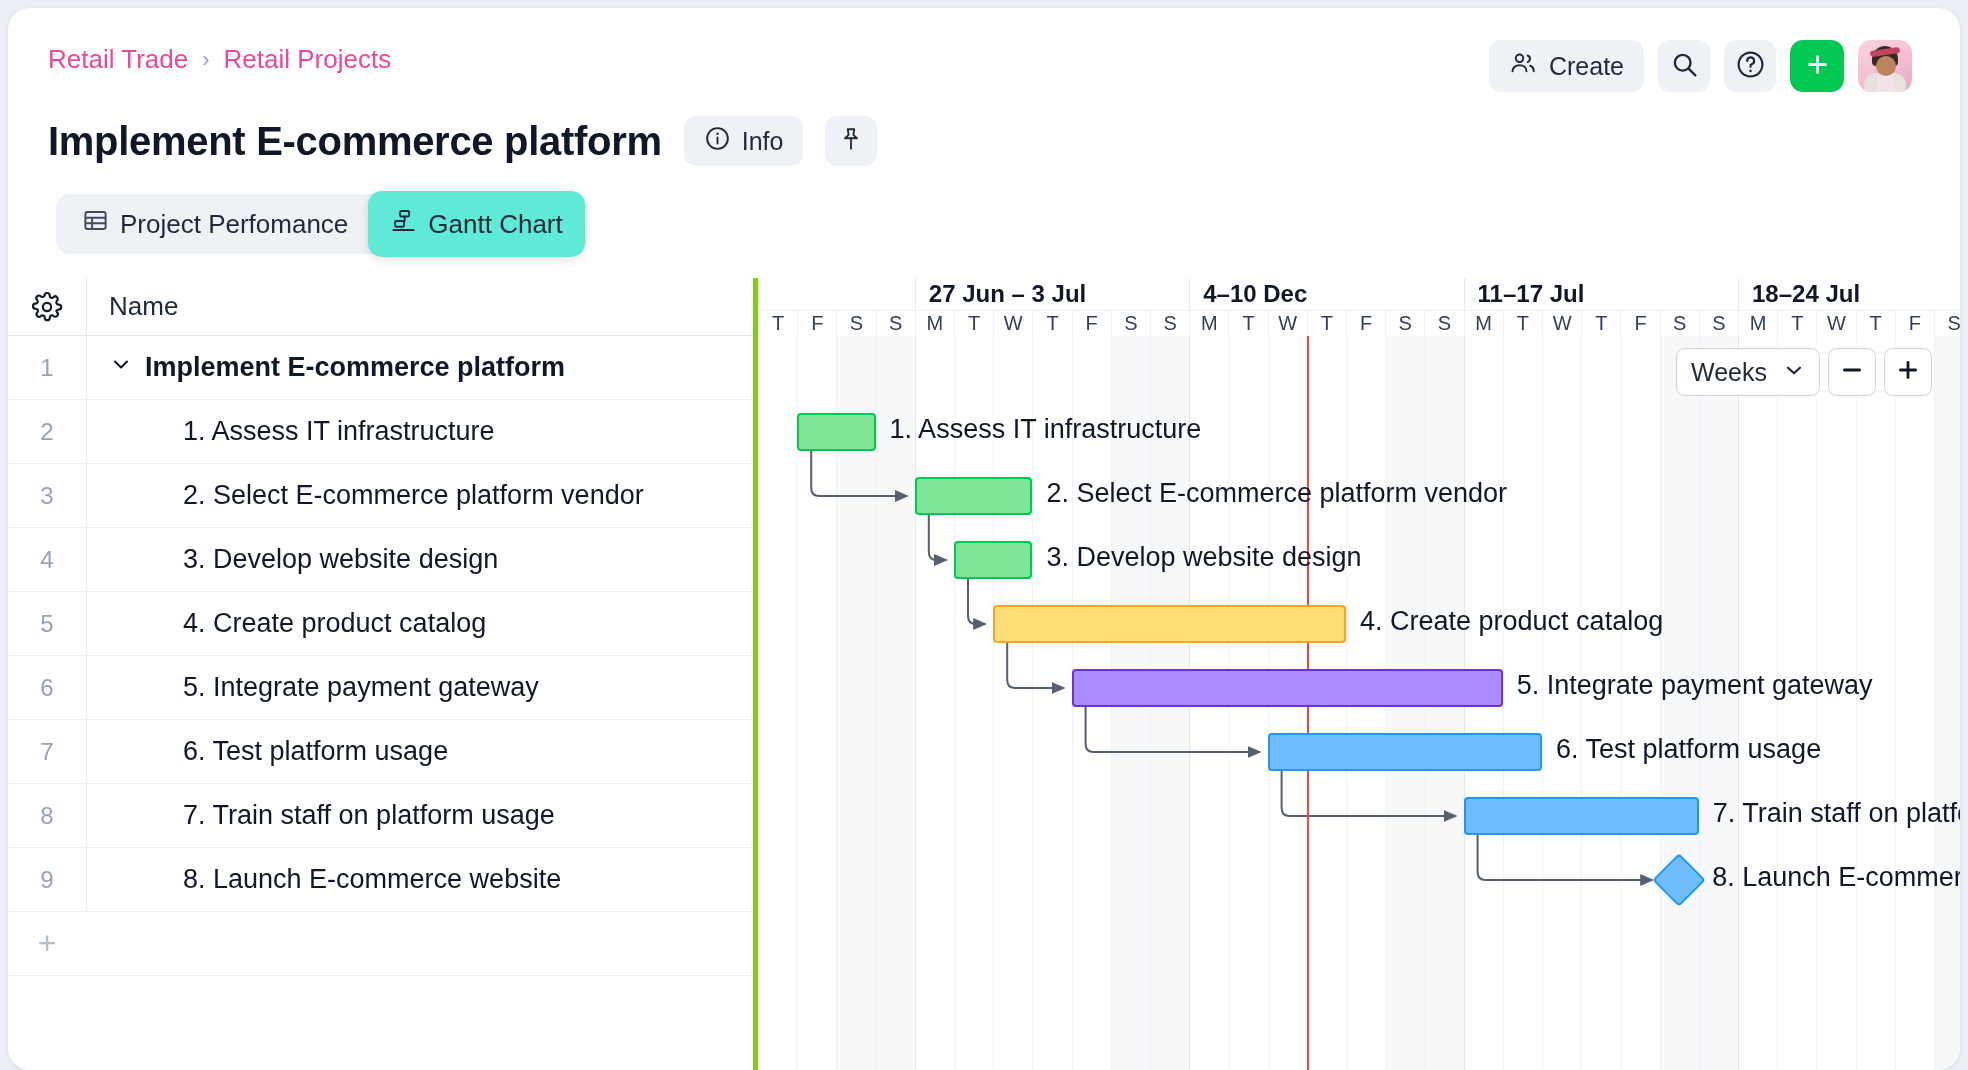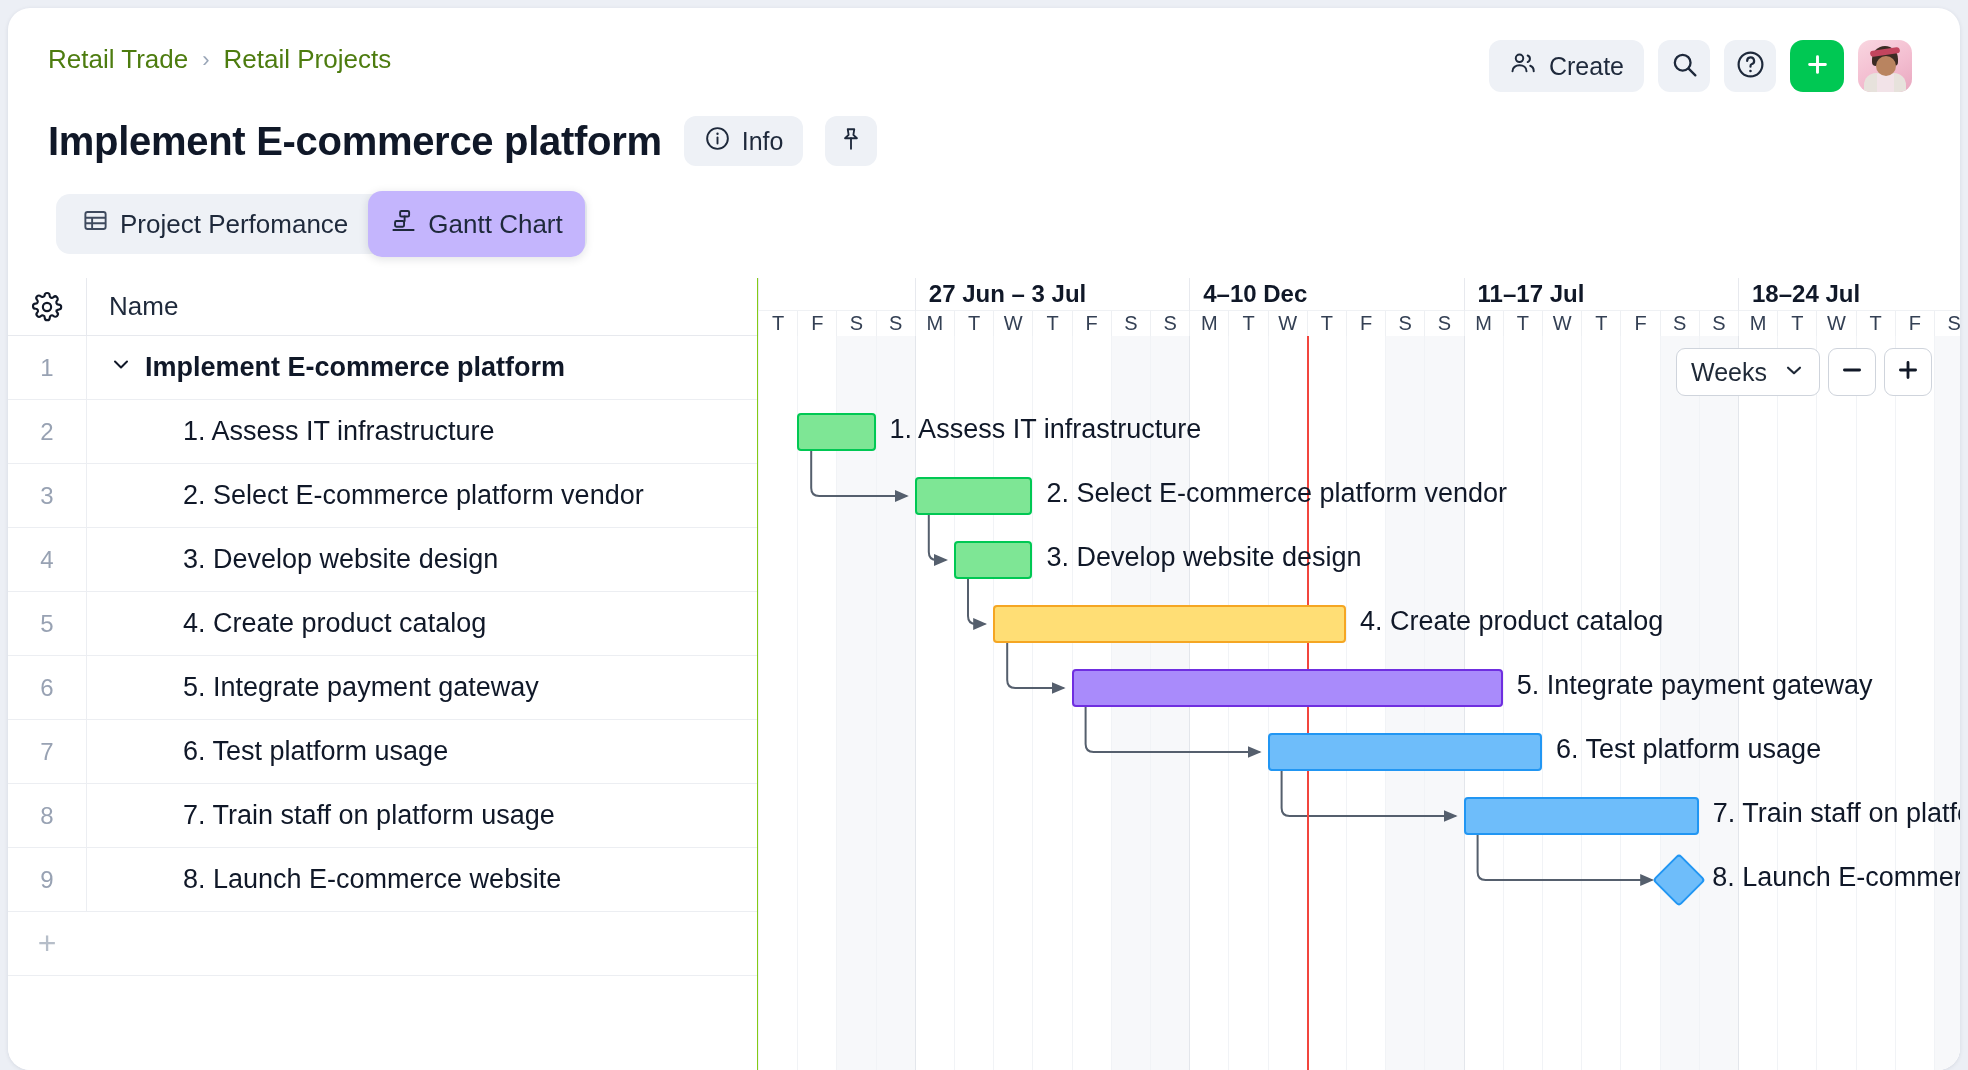--- a/index.html
+++ b/index.html
@@ -22,21 +22,21 @@
   
   .topbar {
     position: absolute; left: 0; top: 0; width: 1952px; height: 100px;
   }
   .breadcrumb {
     position: absolute; left: 40px; top: 36px;
     display: flex; align-items: center; gap: 14px;
     font-size: 26px; color: #64748b; font-weight: 400;
   }
   .bc-sep { color: #9aa6b8; font-size: 22px; }
-  .bc-item { color: #4d7c0f; }
+  .bc-item { color: #ec4899; }
 
   .tb-right {
     position: absolute; right: 48px; top: 32px;
     display: flex; align-items: center; gap: 14px;
   }
   .pill {
     height: 52px; border-radius: 12px; background: #eef1f6;
     display: flex; align-items: center; gap: 12px;
     padding: 0 20px; color: #1e293b; font-size: 25px;
   }
@@ -82,35 +82,35 @@
     position: absolute; left: 48px; top: 186px;
     height: 60px; background: #eef1f6; border-radius: 14px;
     display: flex; align-items: center; padding: 0 4px;
   }
   .tab {
     display: flex; align-items: center; gap: 11px;
     height: 52px; padding: 0 22px; border-radius: 12px;
     font-size: 26px; color: #1e293b;
   }
   .tab.active {
-    background: #c4b5fd; box-shadow: 0 2px 10px rgba(16,24,40,.13);
+    background: #5eead4; box-shadow: 0 2px 10px rgba(16,24,40,.13);
     position: relative; z-index: 3; height: 66px; border-radius: 14px;
     margin: 0 -2px;
   }
   .tab.add { color: #334155; }
   .tab.add .plusg { color: #6b7a90; font-size: 30px; line-height: 1; }
 
   
   .gridarea { position: absolute; left: 0; top: 270px; width: 1952px; height: 792px; }
 
   
   .ltable {
     position: absolute; left: 0; top: 0; width: 750px; height: 792px;
     background: #fff; z-index: 5;
-    border-right: 1px solid #84cc16;
+    border-right: 5px solid #84cc16;
   }
   .lt-head {
     height: 58px; border-bottom: 1px solid #e7e9ee;
     display: flex; align-items: center;
   }
   .gear-cell { width: 78px; display: flex; align-items: center; justify-content: center; }
   .lt-head .name-cell {
     flex: 1; border-left: 1px solid #e7e9ee; height: 100%;
     display: flex; align-items: center; padding-left: 22px;
     font-size: 26px; color: #1e293b;

